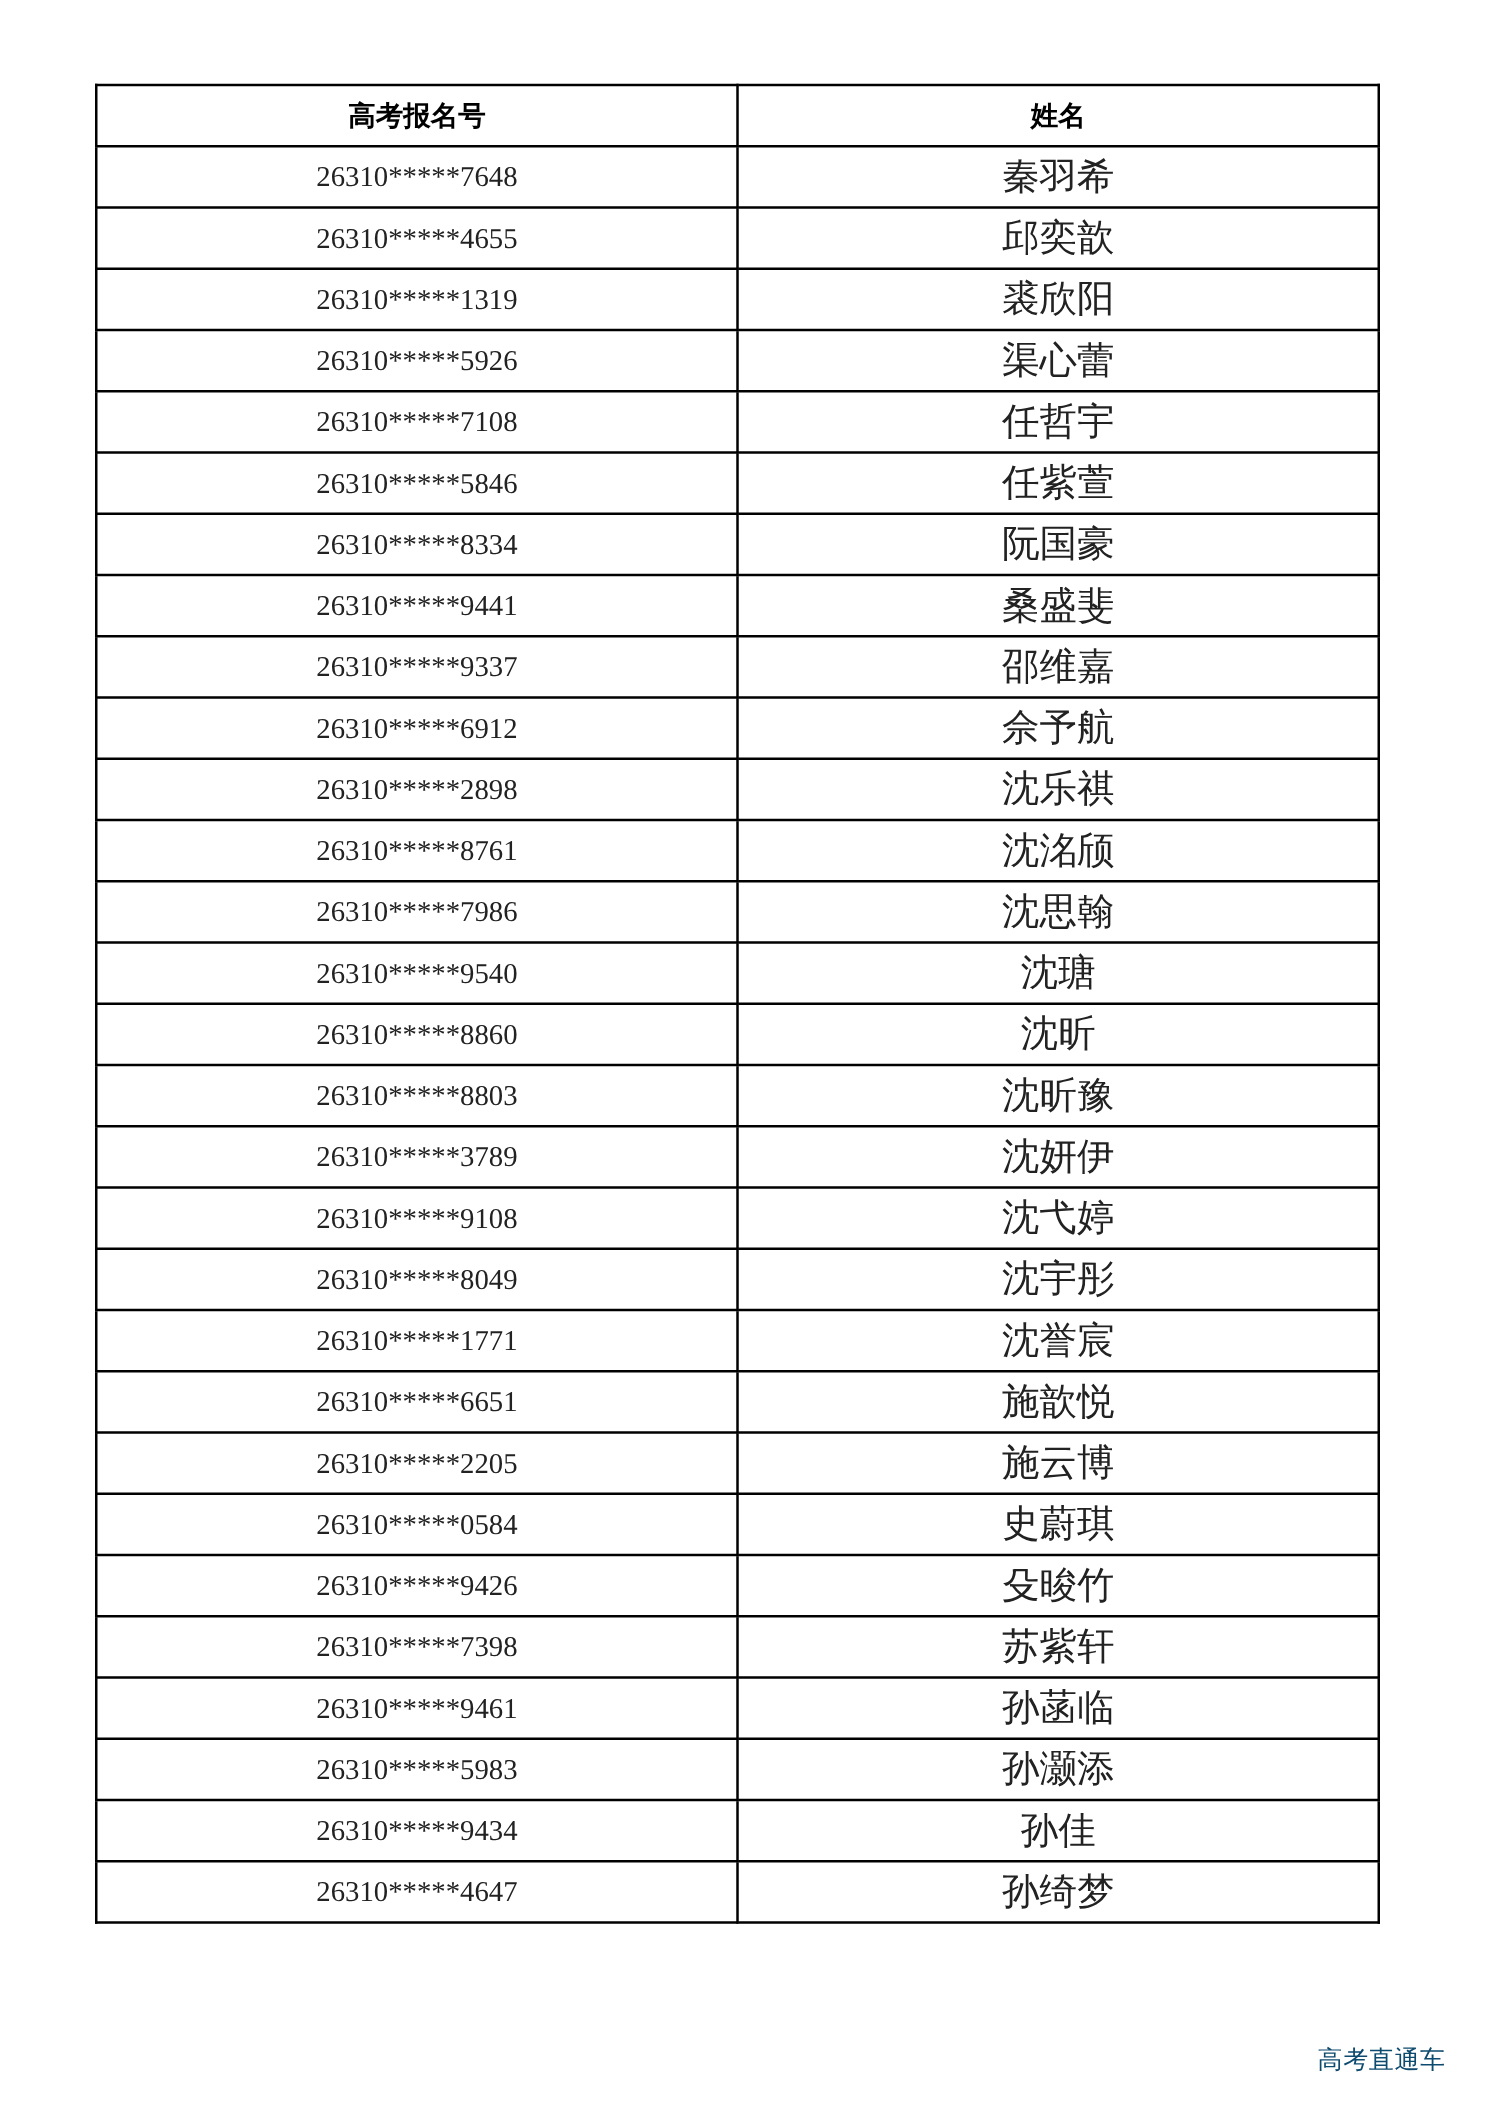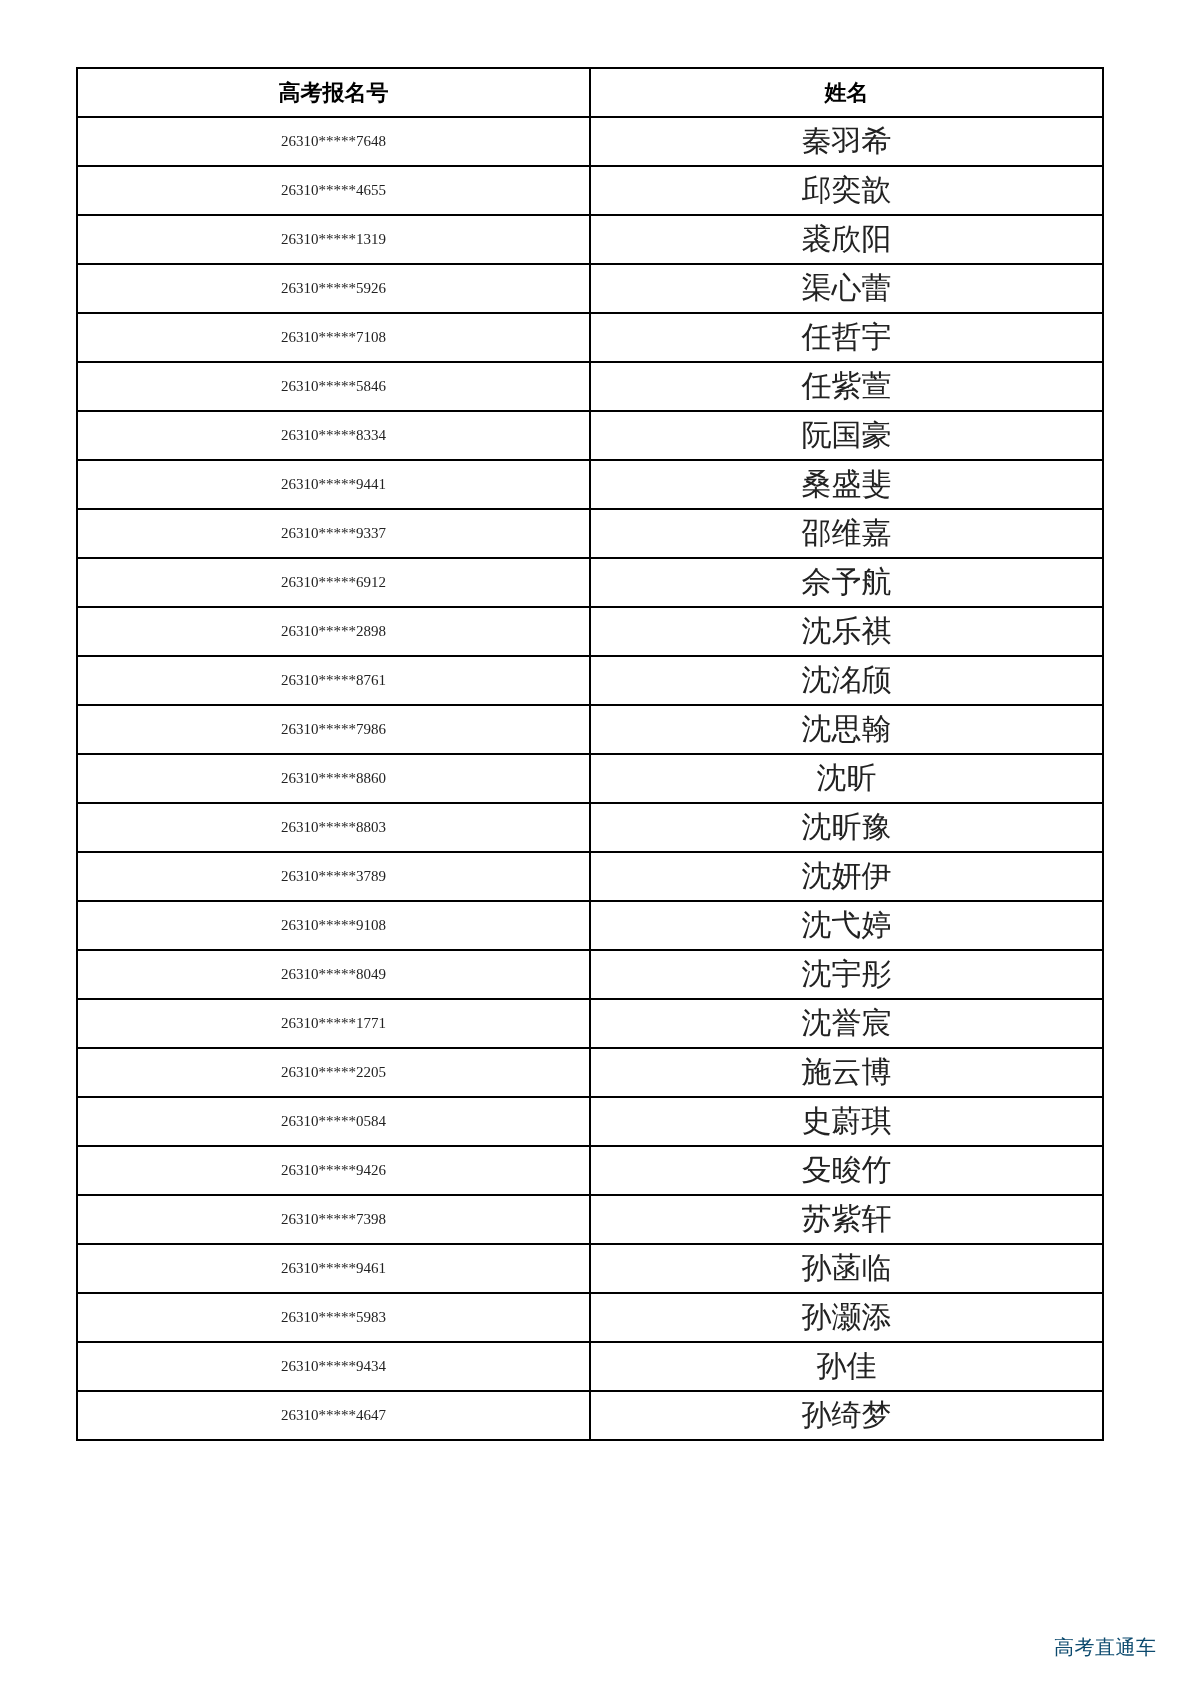--- a/index.html
+++ b/index.html
@@ -32,21 +32,21 @@
     }
     .doc-table th {
       font-family: "DejaVu Sans", "Liberation Sans", sans-serif;
       font-weight: bold;
       font-size: 22px;
       color: #000000;
     }
     .col-id { width: 513px; }
     .col-name { width: 513px; }
     .cell-id {
-      font-size: 15px;
+      font-size: 23px;
       color: #222222;
       letter-spacing: 0px;
     }
     .cell-name {
       font-family: "DejaVu Serif", "Liberation Serif", serif;
       font-size: 30px;
       color: #222222;
     }
     .watermark {
       position: absolute;
@@ -119,20 +119,24 @@
       </tr>
     <tr>
         <td class="cell-id">26310*****8761</td>
         <td class="cell-name">沈洺颀</td>
       </tr>
     <tr>
         <td class="cell-id">26310*****7986</td>
         <td class="cell-name">沈思翰</td>
       </tr>
     <tr>
+        <td class="cell-id">26310*****9540</td>
+        <td class="cell-name">沈瑭</td>
+      </tr>
+    <tr>
         <td class="cell-id">26310*****8860</td>
         <td class="cell-name">沈昕</td>
       </tr>
     <tr>
         <td class="cell-id">26310*****8803</td>
         <td class="cell-name">沈昕豫</td>
       </tr>
     <tr>
         <td class="cell-id">26310*****3789</td>
         <td class="cell-name">沈妍伊</td>
@@ -141,20 +145,24 @@
         <td class="cell-id">26310*****9108</td>
         <td class="cell-name">沈弋婷</td>
       </tr>
     <tr>
         <td class="cell-id">26310*****8049</td>
         <td class="cell-name">沈宇彤</td>
       </tr>
     <tr>
         <td class="cell-id">26310*****1771</td>
         <td class="cell-name">沈誉宸</td>
+      </tr>
+    <tr>
+        <td class="cell-id">26310*****6651</td>
+        <td class="cell-name">施歆悦</td>
       </tr>
     <tr>
         <td class="cell-id">26310*****2205</td>
         <td class="cell-name">施云博</td>
       </tr>
     <tr>
         <td class="cell-id">26310*****0584</td>
         <td class="cell-name">史蔚琪</td>
       </tr>
     <tr>

